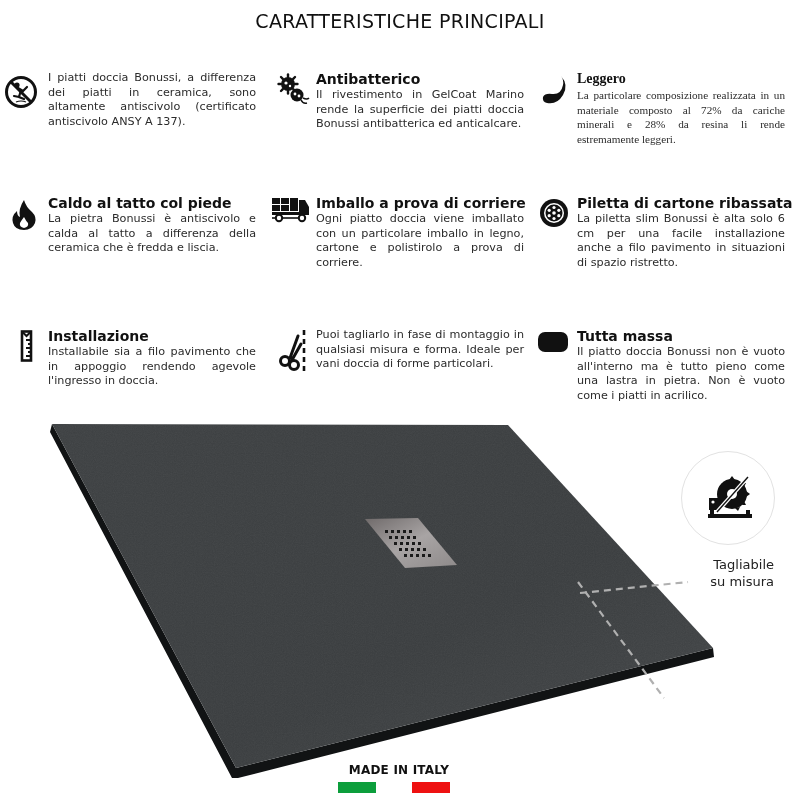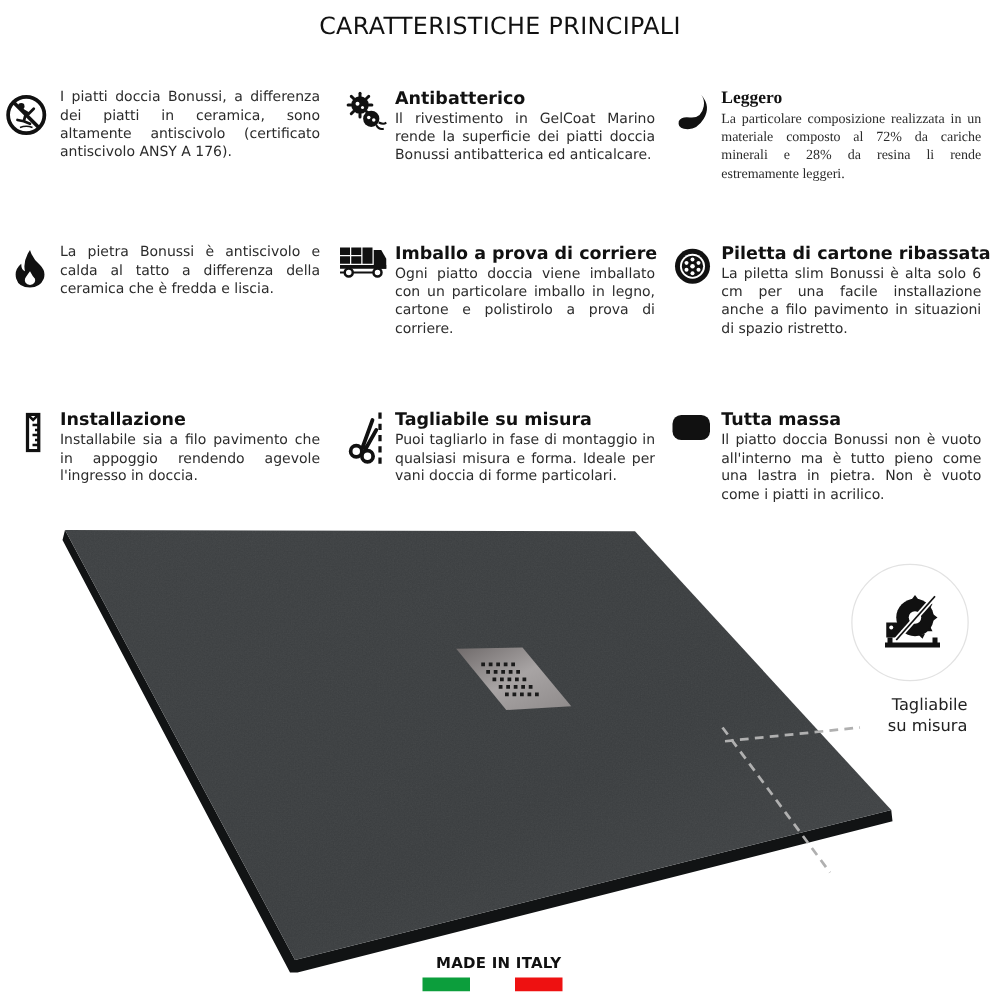--- a/index.html
+++ b/index.html
@@ -25,21 +25,21 @@
 <div class="feature" style="left:48px; top:71px; width:208px;">
   <span class="icon" style="left:-44px; top:4px; width:34px; height:34px;">
     <svg viewBox="0 0 34 34" width="34" height="34">
       <circle cx="17" cy="17" r="14.5" fill="none" stroke="#111" stroke-width="3"></circle>
       <line x1="7" y1="7" x2="27" y2="27" stroke="#111" stroke-width="3"></line>
       <circle cx="13" cy="10" r="2.6" fill="#111"></circle>
       <path d="M14 13 L19 16 L23 12 M17 15 L15 22 L20 24 M15 22 L10 21" stroke="#111" stroke-width="2.2" fill="none" stroke-linecap="round"></path>
       <path d="M12 27 Q17 25 22 27" stroke="#111" stroke-width="1.2" fill="none"></path>
     </svg>
   </span>
-  <div class="fdesc">I piatti doccia Bonussi, a differenza dei piatti in ceramica, sono altamente antiscivolo (certificato antiscivolo ANSY A 176).</div>
+  <div class="fdesc">I piatti doccia Bonussi, a differenza dei piatti in ceramica, sono altamente antiscivolo (certificato antiscivolo ANSY A 137).</div>
 </div>
 
 <div class="feature" style="left:316px; top:71px; width:208px;">
   <span class="icon" style="left:-40px; top:2px; width:34px; height:34px;">
     <svg viewBox="0 0 34 34" width="34" height="34">
       <g fill="#111">
         <circle cx="12" cy="11" r="7"></circle>
         <g stroke="#111" stroke-width="2.4" stroke-linecap="round">
           <line x1="12" y1="1.5" x2="12" y2="4"></line>
             <line x1="12" y1="18" x2="12" y2="20.5"></line>
@@ -73,20 +73,21 @@
   <div class="fdesc">La particolare composizione realizzata in un materiale composto al 72% da cariche minerali e 28% da resina li rende estremamente leggeri.</div>
 </div>
 
 <div class="feature" style="left:48px; top:195px; width:208px;">
   <span class="icon" style="left:-38px; top:4px; width:28px; height:32px;">
     <svg viewBox="0 0 28 32" width="28" height="32">
       <path d="M14 1 Q16 8 22 13 Q27 18 25 24 Q22 31 14 31 Q5 31 3 24 Q1 17 7 12 Q7 17 10 18 Q8 10 14 1 Z" fill="#111"></path>
       <path d="M14 18 Q16 22 18 24 Q19 28 14 29 Q9 28 10 24 Q11 22 14 18 Z" fill="#fff"></path>
     </svg>
   </span>
+  <div class="ftitle">Caldo al tatto col piede</div>
   <div class="fdesc">La pietra Bonussi è antiscivolo e calda al tatto a differenza della ceramica che è fredda e liscia.</div>
 </div>
 
 <div class="feature" style="left:316px; top:195px; width:208px;">
   <span class="icon" style="left:-44px; top:2px; width:38px; height:26px;">
     <svg viewBox="0 0 38 26" width="38" height="26">
       <rect x="0" y="1" width="8" height="6" fill="#111"></rect>
         <rect x="9" y="1" width="8" height="6" fill="#111"></rect>
       <rect x="0" y="8" width="8" height="6" fill="#111"></rect>
         <rect x="9" y="8" width="8" height="6" fill="#111"></rect>
@@ -150,21 +151,20 @@
           <line x1="26" y1="11" x2="26" y2="16"></line>
         <line x1="26" y1="20" x2="26" y2="25"></line>
           <line x1="26" y1="29" x2="26" y2="34"></line>
         <line x1="26" y1="38" x2="26" y2="43"></line>
       </g>
       <path d="M20 8 L12 30 M23 16 L14 32" stroke="#111" stroke-width="3" stroke-linecap="round"></path>
       <circle cx="7" cy="33" r="4.5" fill="none" stroke="#111" stroke-width="3"></circle>
       <circle cx="16" cy="37" r="4.5" fill="none" stroke="#111" stroke-width="3"></circle>
     </svg>
   </span>
-  <div class="ftitle">Tagliabile su misura</div>
   <div class="fdesc">Puoi tagliarlo in fase di montaggio in qualsiasi misura e forma. Ideale per vani doccia di forme particolari.</div>
 </div>
 
 <div class="feature" style="left:577px; top:328px; width:208px;">
   <span class="icon" style="left:-40px; top:3px; width:32px; height:22px;">
     <svg viewBox="0 0 32 22" width="32" height="22">
       <rect x="1" y="1" width="30" height="20" rx="7" fill="#111"></rect>
     </svg>
   </span>
   <div class="ftitle">Tutta massa</div>

